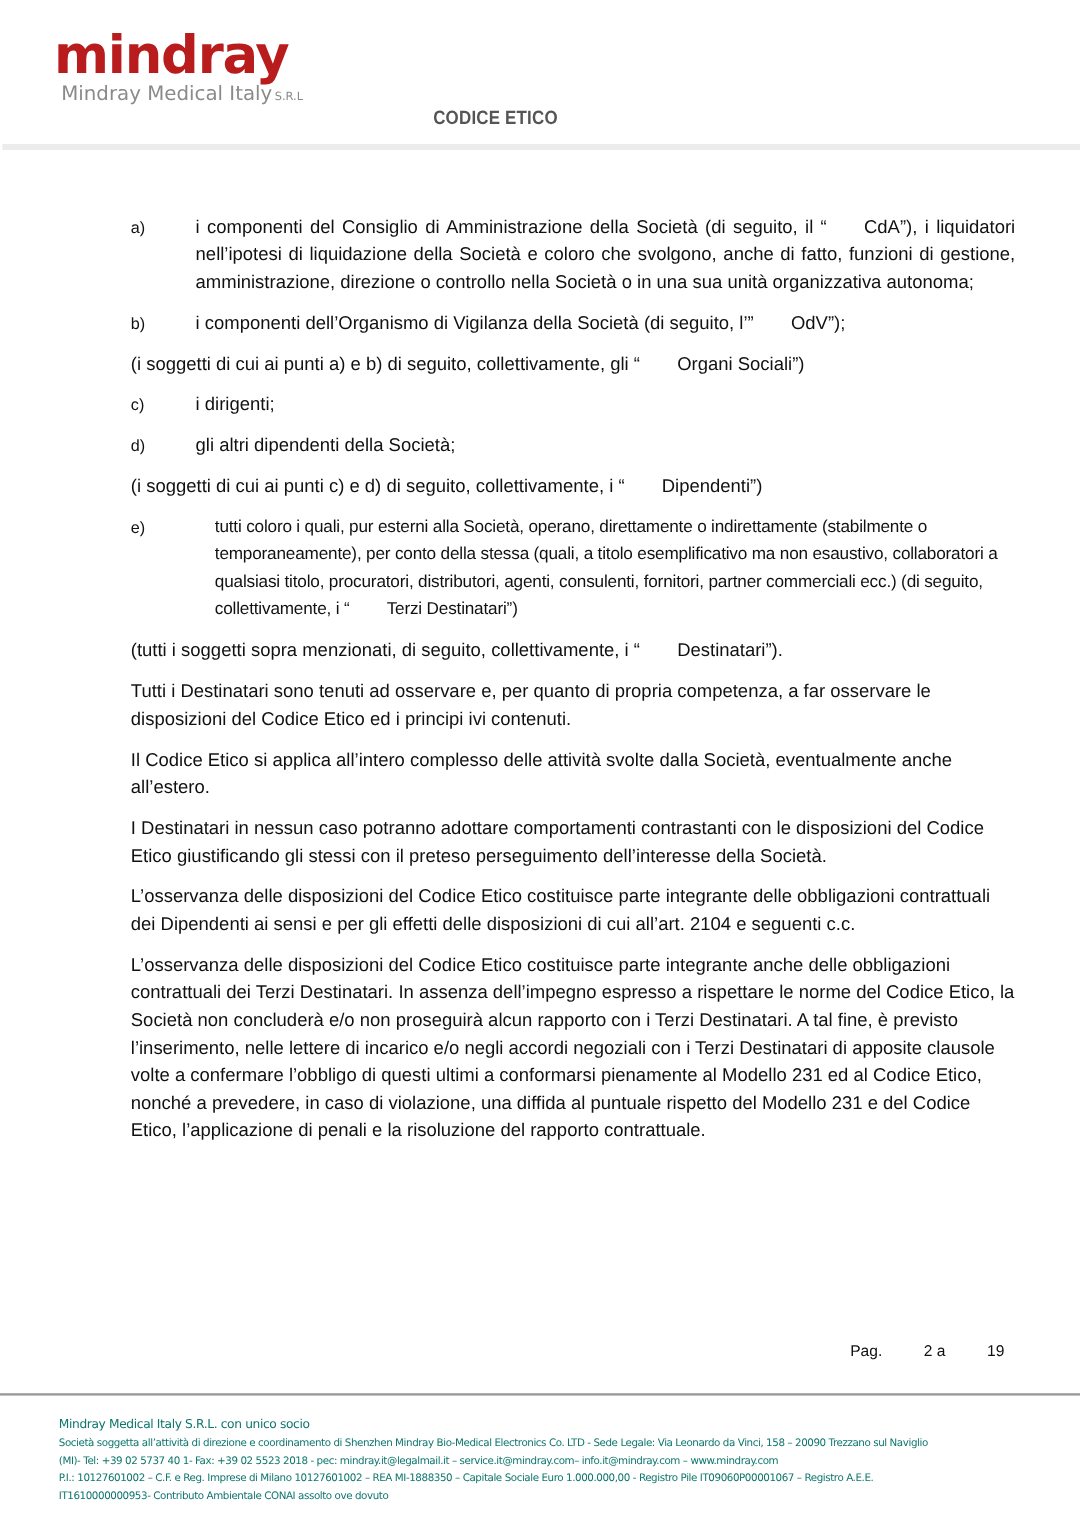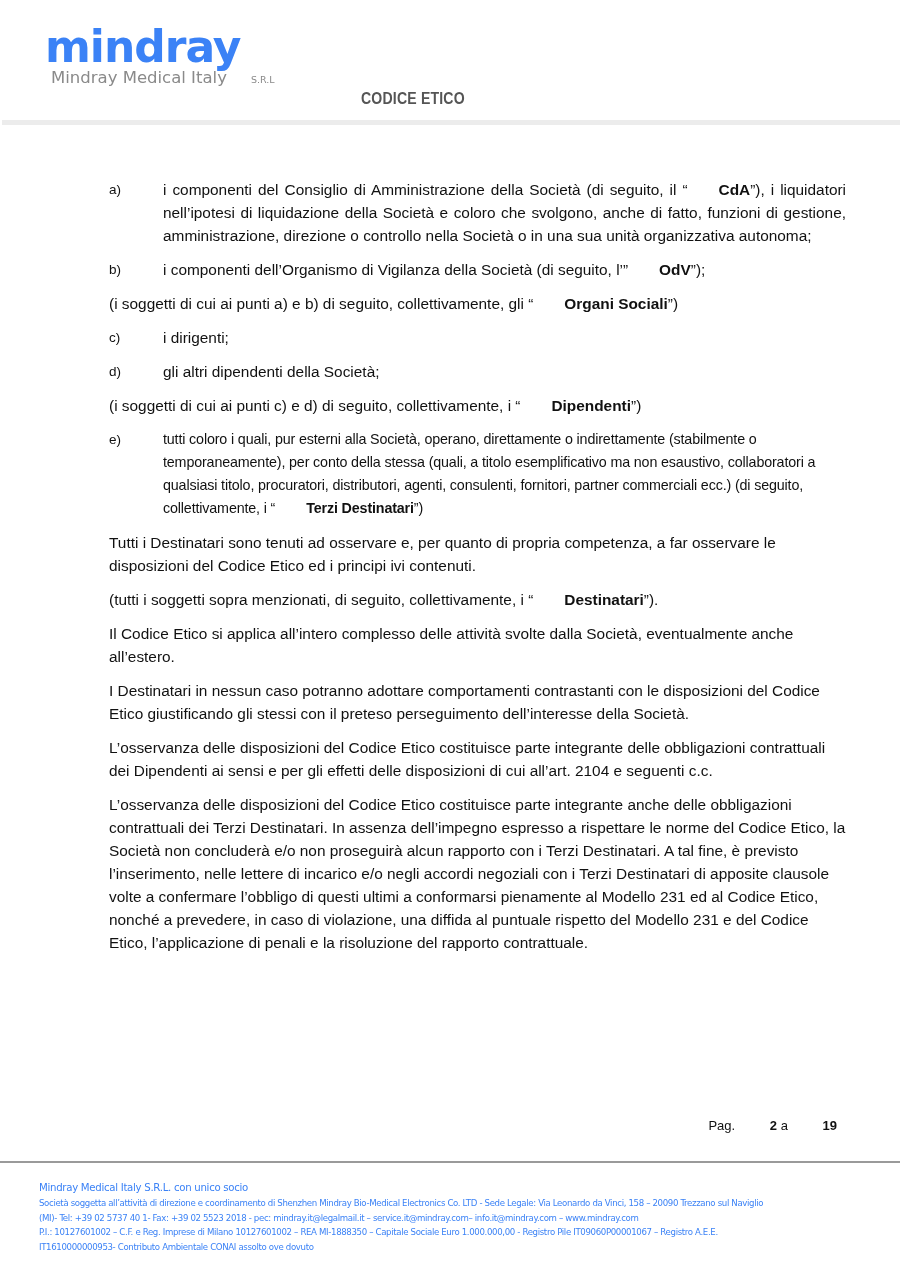--- a/index.html
+++ b/index.html
@@ -1,37 +1,37 @@
 <!DOCTYPE html>
 <html><head>
 <meta charset="utf-8">
 <style>
   html, body { margin: 0; padding: 0; background: #ffffff; }
   body { width: 900px; height: 1273px; position: relative; overflow: hidden; font-family: "Liberation Sans", sans-serif; color: #111; }
 
   .header { position: absolute; left: 0; top: 0; width: 900px; height: 126px; }
-  .logo-word { position: absolute; left: 45px; top: 22px; font-family: "DejaVu Sans", sans-serif; font-weight: bold; font-size: 44px; letter-spacing: -1px; color: #3b82f6; line-height: 50px; }
+  .logo-word { position: absolute; left: 45px; top: 22px; font-family: "DejaVu Sans", sans-serif; font-weight: bold; font-size: 44px; letter-spacing: -1px; color: #b91c1c; line-height: 50px; }
   .logo-sub { position: absolute; left: 51px; top: 68px; font-family: "DejaVu Sans", sans-serif; font-size: 16.5px; color: #8a8a8a; line-height: 20px; }
-  .logo-srl { font-size: 9.5px; margin-left: 24px; color: #8a8a8a; }
+  .logo-srl { font-size: 9.5px; margin-left: 2px; color: #8a8a8a; }
   .doc-title { position: absolute; left: 361px; top: 90px; font-family: "Liberation Sans", sans-serif; font-weight: bold; font-size: 16px; color: #555; transform: scaleX(0.88); transform-origin: left top; letter-spacing: 0.2px; }
   .header-rule { position: absolute; left: 2px; top: 120px; width: 898px; height: 5px; background: #ececec; }
 
   .content { position: absolute; left: 109px; top: 178px; width: 737px; font-size: 15.4px; line-height: 23px; }
   .p { margin: 0 0 11px 0; }
   .p.justify { text-align: justify; }
   .item { display: flex; margin: 0 0 11px 0; }
   .item .marker { width: 54px; flex: none; font-size: 13.5px; }
   .item .text { flex: 1; text-align: justify; }
-  .item.condensed .text { text-align: left; font-size: 14.3px; letter-spacing: -0.15px; }
-  b { font-weight: bold; padding-left: 31px; }
+  .item.condensed .text { text-align: left; font-size: 14.3px; letter-spacing: -0.15px; margin-left: 16px; }
+  b { font-weight: normal; padding-left: 31px; }
 
   .page-number { position: absolute; right: 63px; top: 1118px; font-size: 13px; }
 
   .footer-rule { position: absolute; left: 0; top: 1161px; width: 900px; height: 2px; background: #9a9a9a; }
-  .footer { position: absolute; left: 39px; top: 1179px; width: 850px; font-family: "DejaVu Sans", sans-serif; color: #3b82f6; }
+  .footer { position: absolute; left: 49px; top: 1179px; width: 850px; font-family: "DejaVu Sans", sans-serif; color: #0f766e; }
   .footer .company { font-size: 10.2px; line-height: 17px; letter-spacing: -0.3px; }
   .footer .line { font-size: 8.6px; line-height: 14.5px; letter-spacing: -0.35px; white-space: nowrap; }
 </style>
 </head>
 <body>
 
 <div class="header">
   <div class="logo-word">mindray</div>
   <div class="logo-sub">
     <span>Mindray Medical Italy</span><span class="logo-srl">S.R.L</span>
@@ -64,23 +64,23 @@
     <span class="text">gli altri dipendenti della Società;</span>
   </div>
 
   <p class="p"><span>(i soggetti di cui ai punti c) e d) di seguito, collettivamente, i “</span><b>Dipendenti</b><span>”)</span></p>
 
   <div class="item condensed">
     <span class="marker">e)</span>
     <span class="text"><span>tutti coloro i quali, pur esterni alla Società, operano, direttamente o indirettamente (stabilmente o temporaneamente), per conto della stessa (quali, a titolo esemplificativo ma non esaustivo, collaboratori a qualsiasi titolo, procuratori, distributori, agenti, consulenti, fornitori, partner commerciali ecc.) (di seguito, collettivamente, i “</span><b>Terzi Destinatari</b><span>”)</span></span>
   </div>
 
+  <p class="p"><span>(tutti i soggetti sopra menzionati, di seguito, collettivamente, i “</span><b>Destinatari</b><span>”).</span></p>
+
   <p class="p">Tutti i Destinatari sono tenuti ad osservare e, per quanto di propria competenza, a far osservare le disposizioni del Codice Etico ed i principi ivi contenuti.</p>
-
-  <p class="p"><span>(tutti i soggetti sopra menzionati, di seguito, collettivamente, i “</span><b>Destinatari</b><span>”).</span></p>
   <p class="p">Il Codice Etico si applica all’intero complesso delle attività svolte dalla Società, eventualmente anche all’estero.</p>
   <p class="p">I Destinatari in nessun caso potranno adottare comportamenti contrastanti con le disposizioni del Codice Etico giustificando gli stessi con il preteso perseguimento dell’interesse della Società.</p>
   <p class="p">L’osservanza delle disposizioni del Codice Etico costituisce parte integrante delle obbligazioni contrattuali dei Dipendenti ai sensi e per gli effetti delle disposizioni di cui all’art. 2104 e seguenti c.c.</p>
   <p class="p">L’osservanza delle disposizioni del Codice Etico costituisce parte integrante anche delle obbligazioni contrattuali dei Terzi Destinatari. In assenza dell’impegno espresso a rispettare le norme del Codice Etico, la Società non concluderà e/o non proseguirà alcun rapporto con i Terzi Destinatari. A tal fine, è previsto l’inserimento, nelle lettere di incarico e/o negli accordi negoziali con i Terzi Destinatari di apposite clausole volte a confermare l’obbligo di questi ultimi a conformarsi pienamente al Modello 231 ed al Codice Etico, nonché a prevedere, in caso di violazione, una diffida al puntuale rispetto del Modello 231 e del Codice Etico, l’applicazione di penali e la risoluzione del rapporto contrattuale.</p>
 </div>
 
 <div class="page-number">
   <span>Pag.</span>
   <b>2</b>
   <span>a</span>

